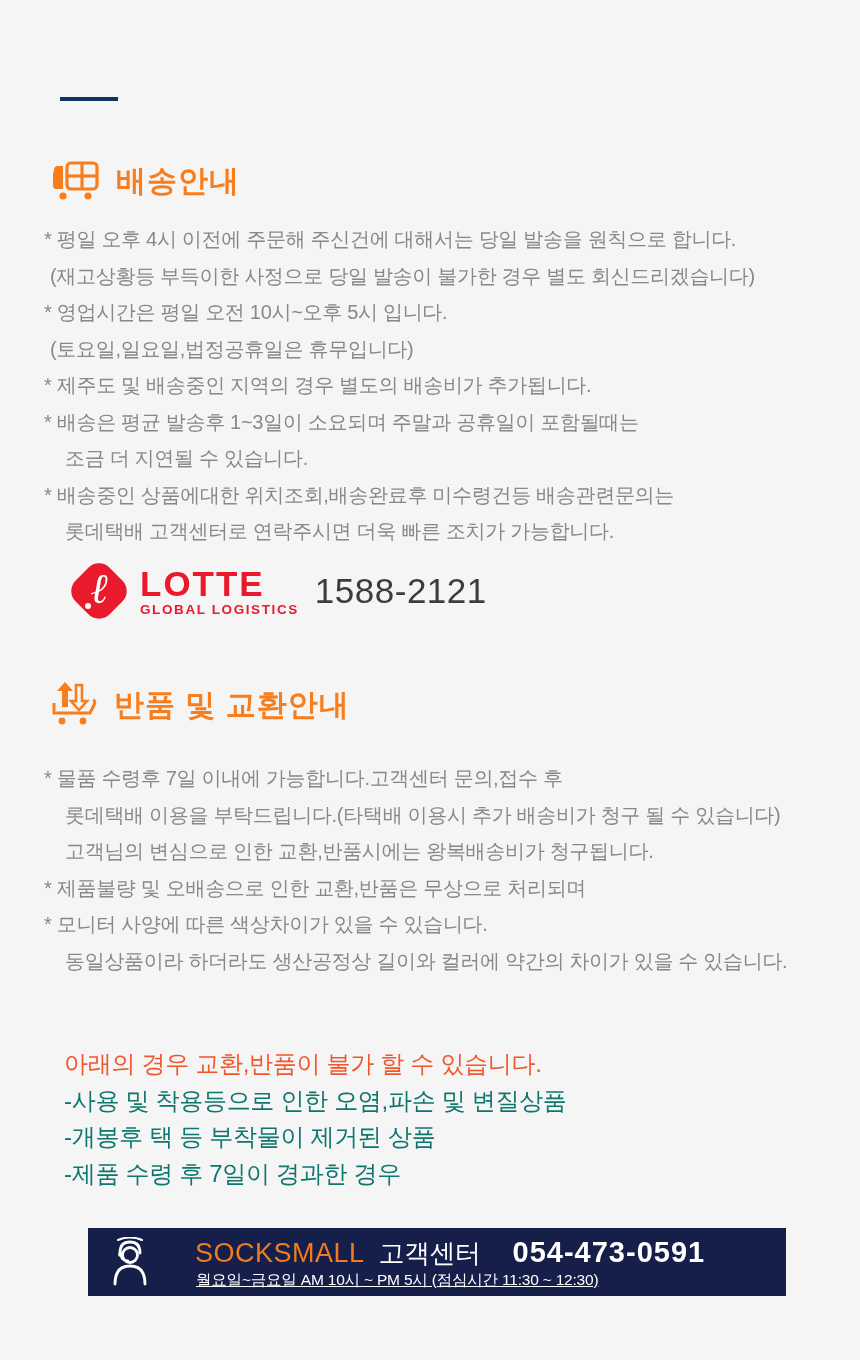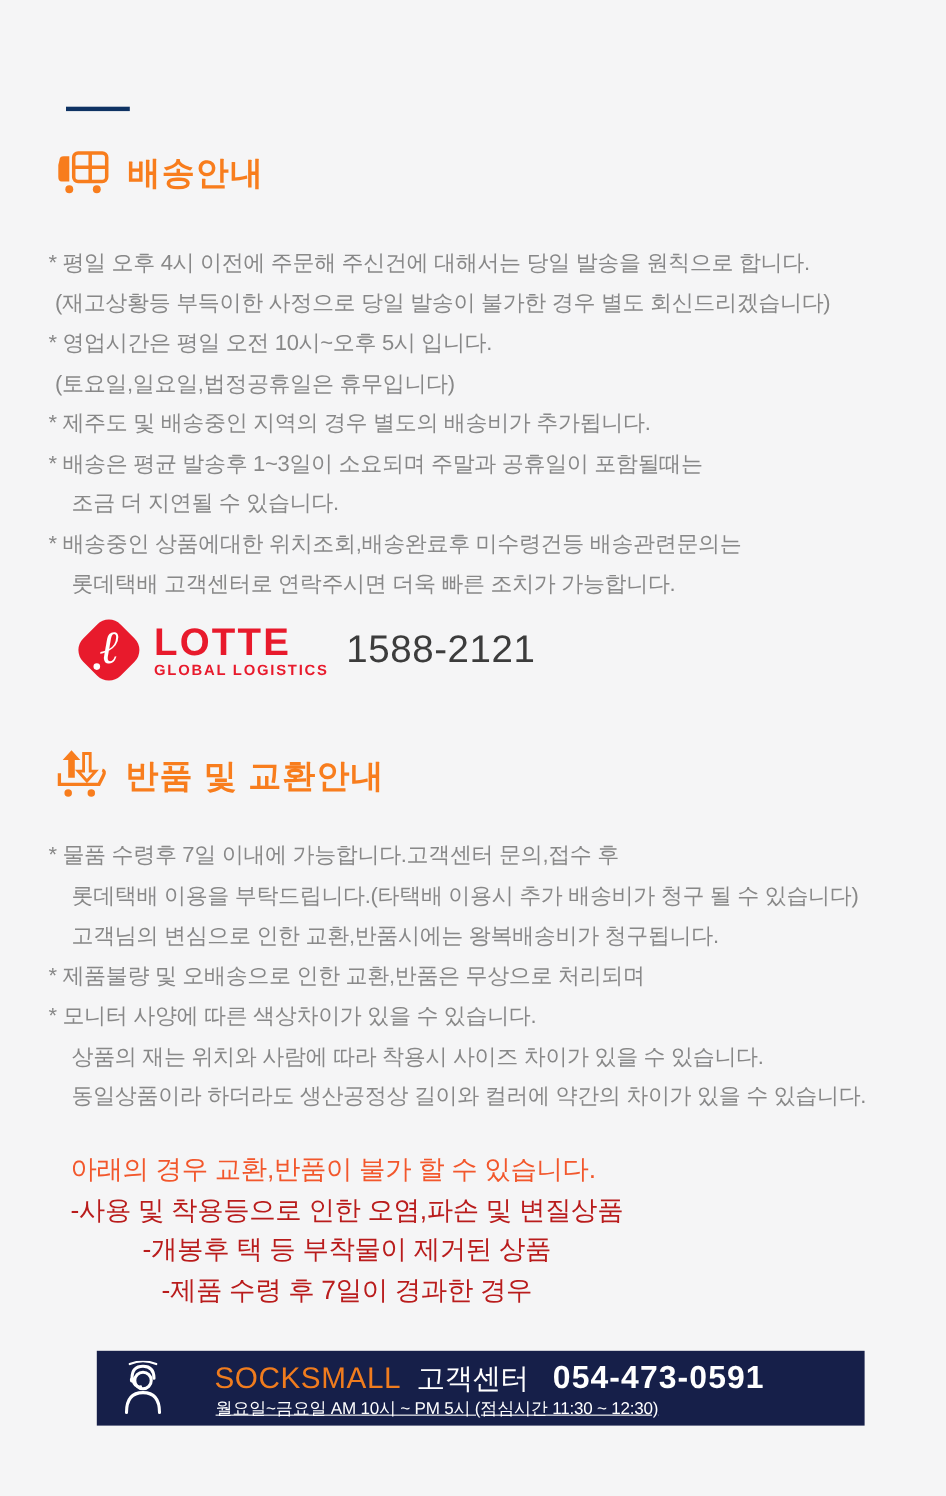--- a/index.html
+++ b/index.html
@@ -79,48 +79,48 @@
     margin-left: 16px;
     color: #3c3c3c; font-size: 35px; letter-spacing: 0.5px;
   }
 
   
   .warning-block {
     left: 64px; top: 1046px;
     font-size: 24px; line-height: 36.5px; letter-spacing: -0.3px;
   }
   .warning-block .warn-title { color: #f2572c; }
-  .warning-block .warn-item { color: #b91c1c; text-align: center; }
+  .warning-block .warn-item { color: #0f766e; }
 
   
   .footer-banner {
     left: 88px; top: 1228px;
     width: 698px; height: 68px;
     background: #161f49;
     color: #ffffff;
   }
   .footer-banner .agent-icon { position: absolute; left: 18px; top: 9px; }
   .footer-row {
     position: absolute; left: 107px; top: 8px;
     display: flex; align-items: baseline;
   }
   .footer-row .fb-brand { color: #f07c1e; font-size: 27px; letter-spacing: 0.5px; }
   .footer-row .fb-label { color: #ffffff; font-size: 26px; margin-left: 14px; letter-spacing: -0.5px; }
-  .footer-row .fb-phone { color: #ffffff; font-size: 29px; font-weight: bold; margin-left: 22px; letter-spacing: 1px; text-align: right; }
+  .footer-row .fb-phone { color: #ffffff; font-size: 29px; font-weight: bold; margin-left: 32px; letter-spacing: 1px; text-align: right; }
   .footer-hours {
     position: absolute; left: 108px; top: 42px;
     font-size: 15.5px; letter-spacing: -0.2px; color: #ffffff; text-decoration: underline;
   }
 </style>
 </head>
 <body>
 
 <div class="abs top-line"></div>
 
-<div class="abs section-header" style="top:132px;">
+<div class="abs section-header" style="top:156px;">
   <span class="icon">
     <svg width="52" height="46" viewBox="0 0 52 46">
       <g fill="none" stroke="#f87d1d" stroke-width="3.2">
         <rect x="17" y="7" width="30" height="26" rx="4"></rect>
         <line x1="32" y1="8" x2="32" y2="32"></line>
         <line x1="18" y1="20" x2="46" y2="20"></line>
       </g>
       <path d="M4 14 Q4 10 8 10 L13 10 L13 33 L6 33 Q3 33 3 29 L3 18 Z" fill="#f87d1d"></path>
       <circle cx="13" cy="40" r="3.6" fill="#f87d1d"></circle>
       <circle cx="38" cy="40" r="3.6" fill="#f87d1d"></circle>
@@ -166,21 +166,20 @@
   </span>
   <span class="title">반품 및 교환안내</span>
 </div>
 
 <div class="abs info-list" style="top:760px;">
   <div class="line">* 물품 수령후 7일 이내에 가능합니다.고객센터 문의,접수 후</div>
   <div class="line ind2">롯데택배 이용을 부탁드립니다.(타택배 이용시 추가 배송비가 청구 될 수 있습니다)</div>
   <div class="line ind2">고객님의 변심으로 인한 교환,반품시에는 왕복배송비가 청구됩니다.</div>
   <div class="line">* 제품불량 및 오배송으로 인한 교환,반품은 무상으로 처리되며</div>
   <div class="line">* 모니터 사양에 따른 색상차이가 있을 수 있습니다.</div>
-  <div class="line ind2">상품의 재는 위치와 사람에 따라 착용시 사이즈 차이가 있을 수 있습니다.</div>
   <div class="line ind2">동일상품이라 하더라도 생산공정상 길이와 컬러에 약간의 차이가 있을 수 있습니다.</div>
 </div>
 
 <div class="abs warning-block">
   <div class="warn-title">아래의 경우 교환,반품이 불가 할 수 있습니다.</div>
   <div class="warn-item">-사용 및 착용등으로 인한 오염,파손 및 변질상품</div>
   <div class="warn-item">-개봉후 택 등 부착물이 제거된 상품</div>
   <div class="warn-item">-제품 수령 후 7일이 경과한 경우</div>
 </div>
 

